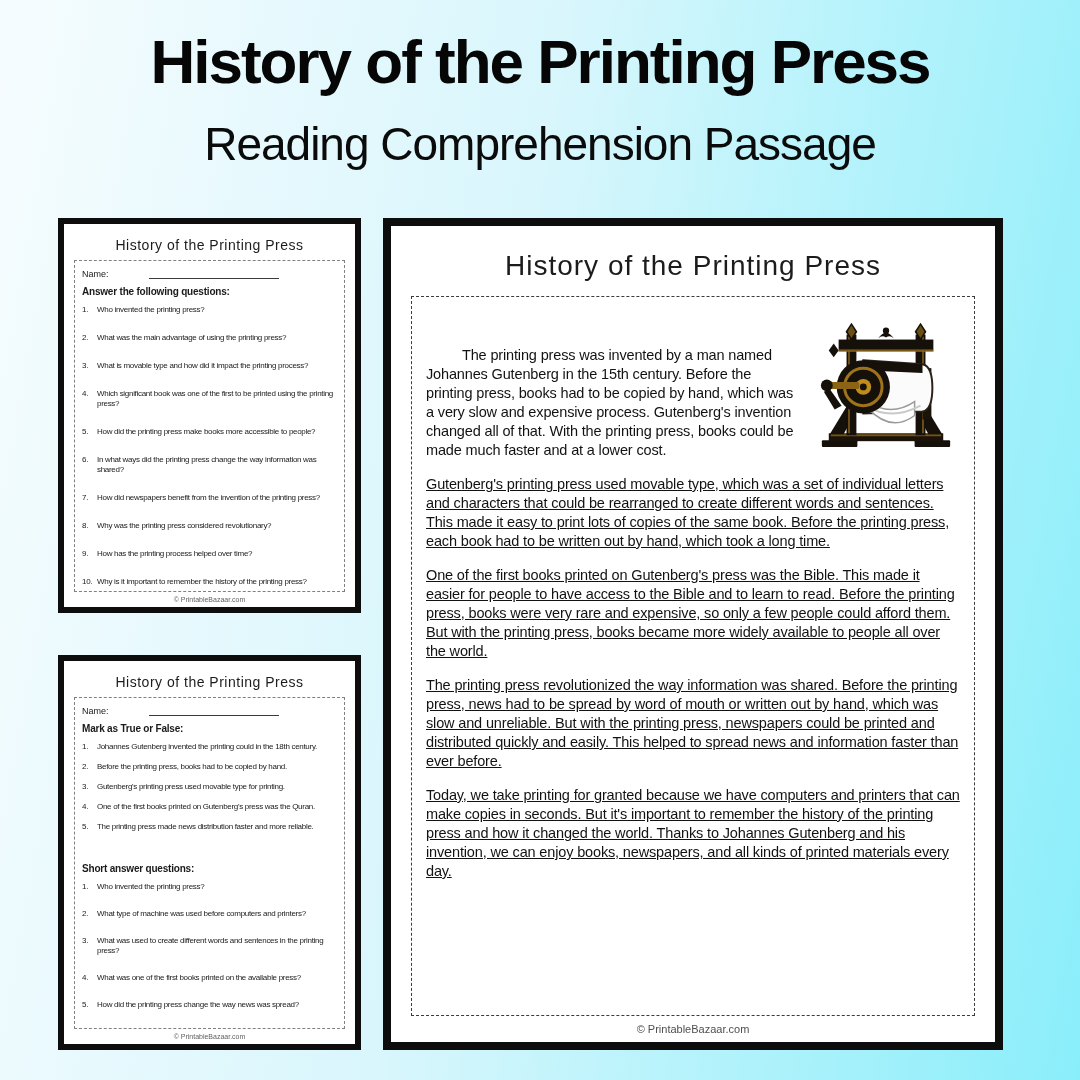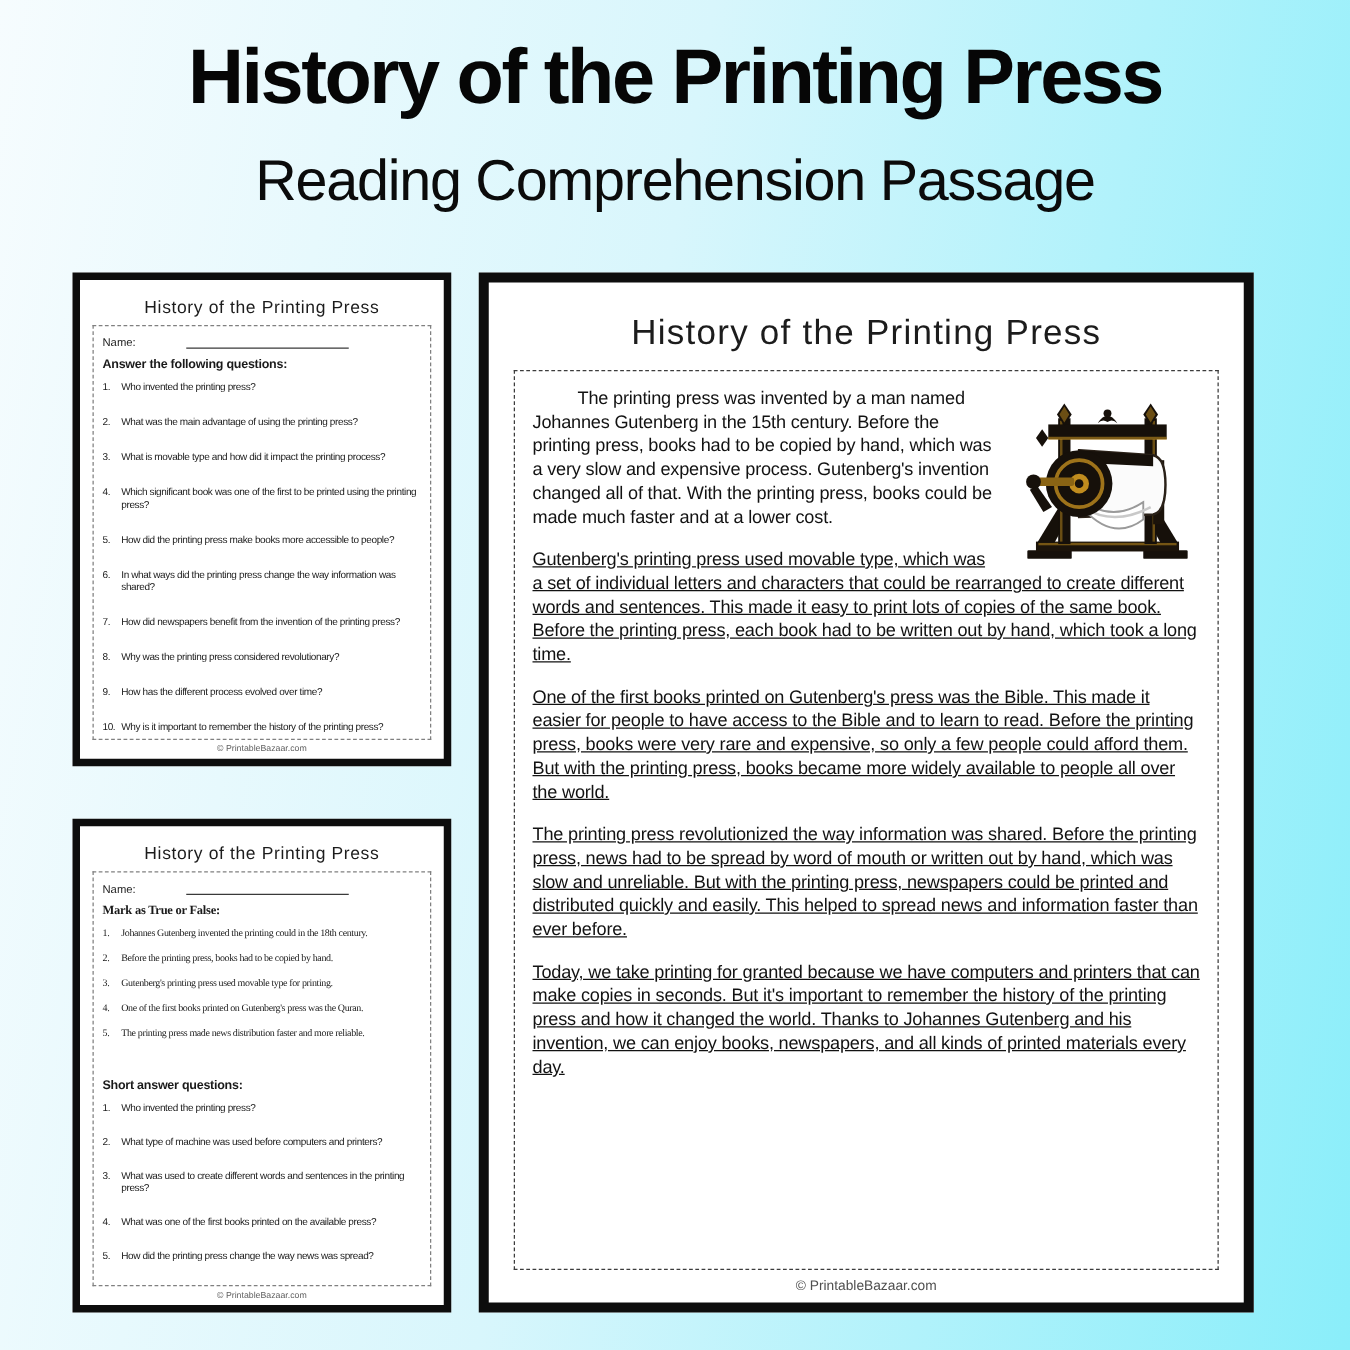--- a/index.html
+++ b/index.html
@@ -32,33 +32,33 @@
   .nd-line-name{flex:none;width:130px;border-bottom:1px solid #3a3a3a;height:9px;}
   .nd-gap{flex:1;}
   .nd-line-date{flex:none;width:52px;border-bottom:1px solid #3a3a3a;height:9px;}
 
   .sec-header{font-weight:bold;font-size:10px;letter-spacing:-.2px;margin:2px 0 8px;}
   .q-row{display:flex;margin-bottom:18px;}
   .q-row.tight{margin-bottom:10px;}
   .q-row.sa{margin-bottom:17px;}
   .q-num{flex:none;width:15px;}
   .q-text{flex:1;}
-  .tf-block{margin-top:2px;font-family:Liberation Serif, serif;}
+  .tf-block{margin-top:2px;}
   .sa-block{margin-top:32px;}
 
   .p3-inner{height:100%;box-sizing:border-box;display:flex;flex-direction:column;padding:8px 20px 4px;}
   .p3-title{flex:none;text-align:center;font-size:28px;font-weight:400;letter-spacing:1px;color:#1c1c1c;margin:16px 0 14px;}
   .p3-dashed{flex:1;border:1.5px dashed #3c3c3c;padding:13px 14px;box-sizing:border-box;
     font-size:14.5px;letter-spacing:-.15px;line-height:19px;color:#121212;overflow:hidden;}
   .p3-footer{flex:none;text-align:center;font-size:11px;color:#4f4f4f;padding:7px 0 3px;}
   .press-float{float:right;width:148px;height:140px;margin:0 0 6px 14px;}
   .press-float svg{width:100%;height:100%;display:block;}
   .para{margin:0;}
   .para.gap{margin-top:15px;text-decoration:underline;}
-  .para.indent{text-indent:36px;}
+  .para.indent{text-indent:36px;margin-top:36px;}
 </style>
 </head>
 <body>
 
 <div class="main-title">History of the Printing Press</div>
 <div class="subtitle">Reading Comprehension Passage</div>
 
 <div class="page" id="page-questions">
   <div class="ws-inner">
     <div class="ws-title">History of the Printing Press</div>
@@ -98,21 +98,21 @@
       <div class="q-row">
           <span class="q-num">7.</span>
           <span class="q-text">How did newspapers benefit from the invention of the printing press?</span>
         </div>
       <div class="q-row">
           <span class="q-num">8.</span>
           <span class="q-text">Why was the printing press considered revolutionary?</span>
         </div>
       <div class="q-row">
           <span class="q-num">9.</span>
-          <span class="q-text">How has the different process evolved over time?</span>
+          <span class="q-text">How has the printing process helped over time?</span>
         </div>
       <div class="q-row">
           <span class="q-num">10.</span>
           <span class="q-text">Why is it important to remember the history of the printing press?</span>
         </div>
     </div>
     <div class="ws-footer">© PrintableBazaar.com</div>
   </div>
 </div>
 

